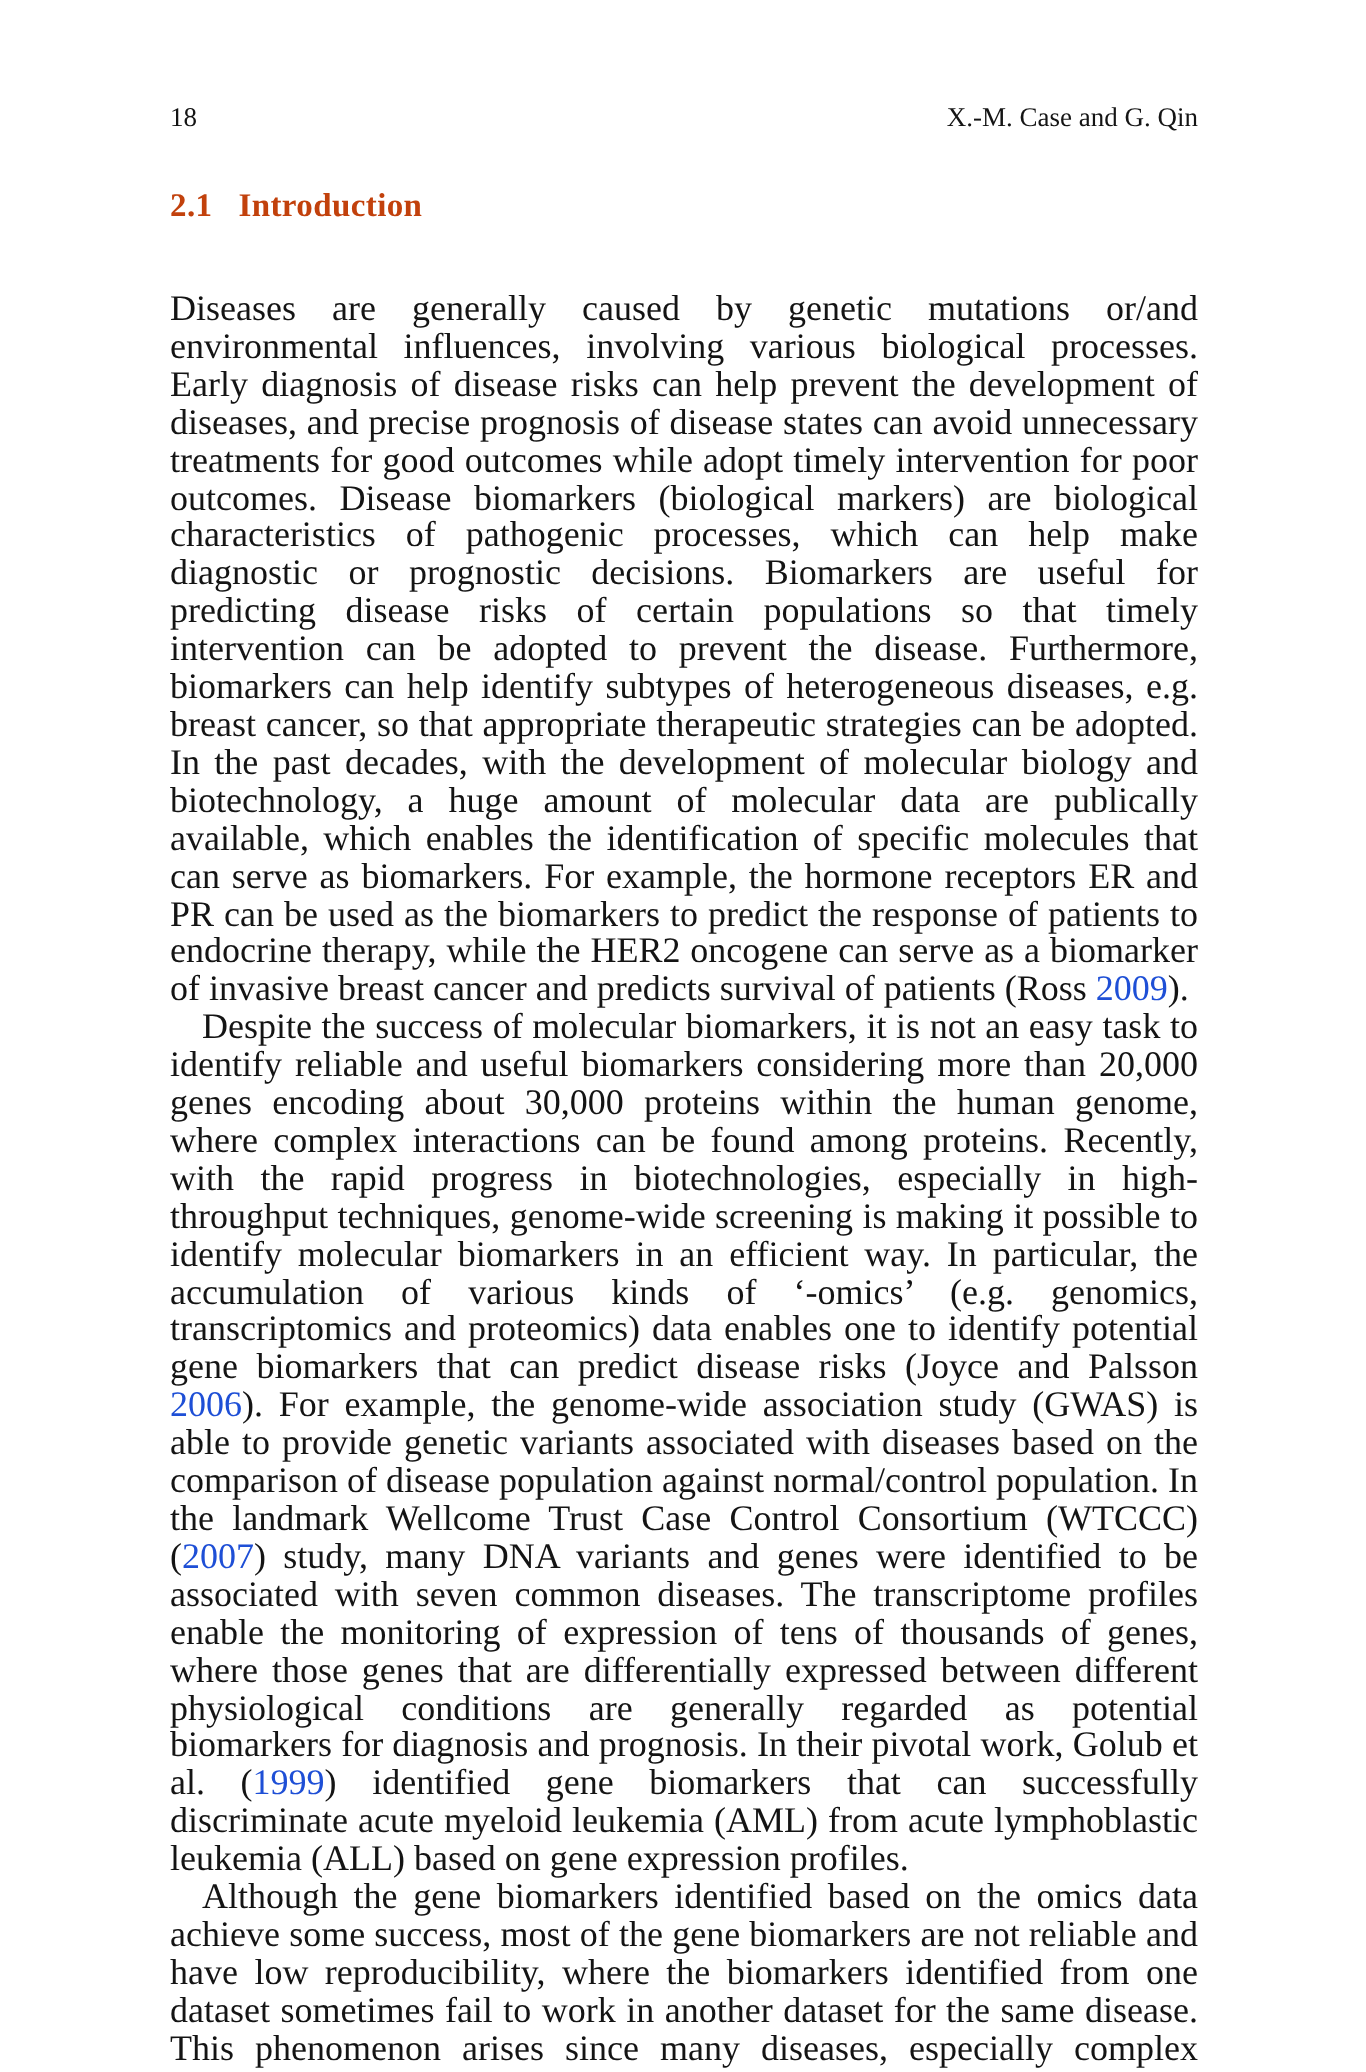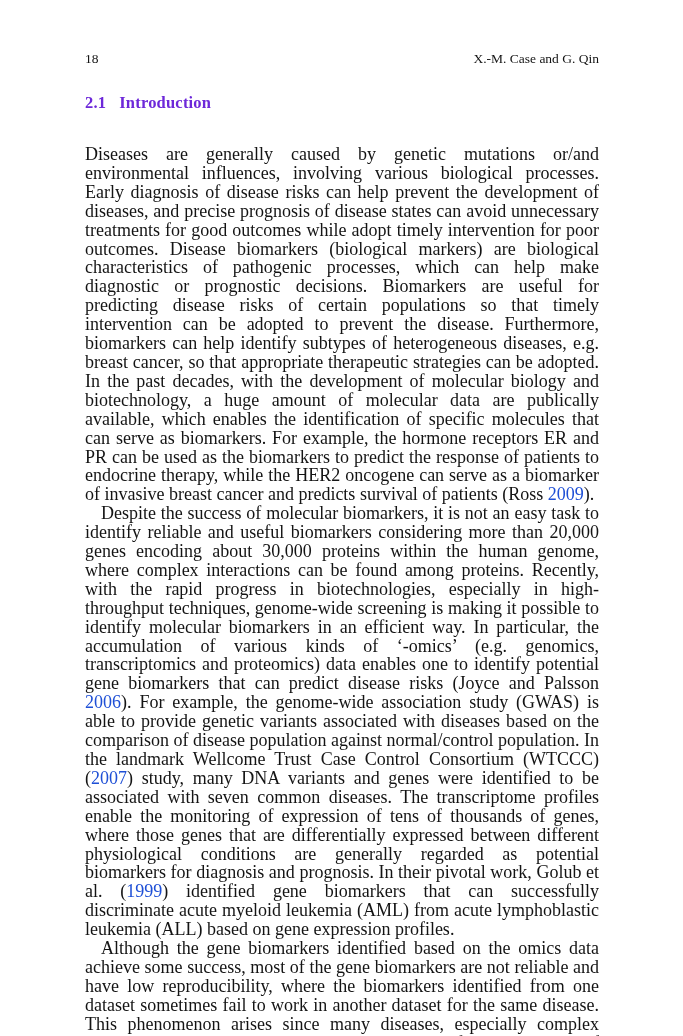--- a/index.html
+++ b/index.html
@@ -23,21 +23,21 @@
     justify-content: space-between;
     align-items: baseline;
     font-size: 13.5px;
     line-height: 17px;
     color: #141414;
   }
   .section-heading {
     margin: 26px 0 0 0;
     font-size: 16.5px;
     font-weight: bold;
-    color: #6d28d9;
+    color: #c2410c;
     letter-spacing: 0.2px;
   }
   .section-heading .sec-num {
     margin-right: 13px;
   }
   .body-text {
     margin-top: 32px;
     font-size: 18px;
     line-height: 18.9px;
     text-align: justify;

